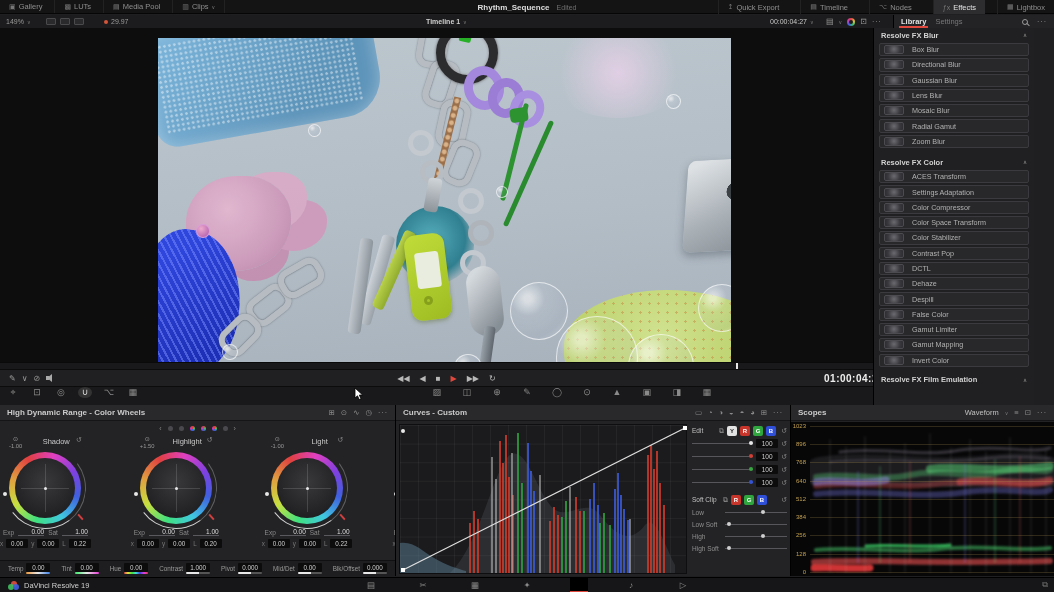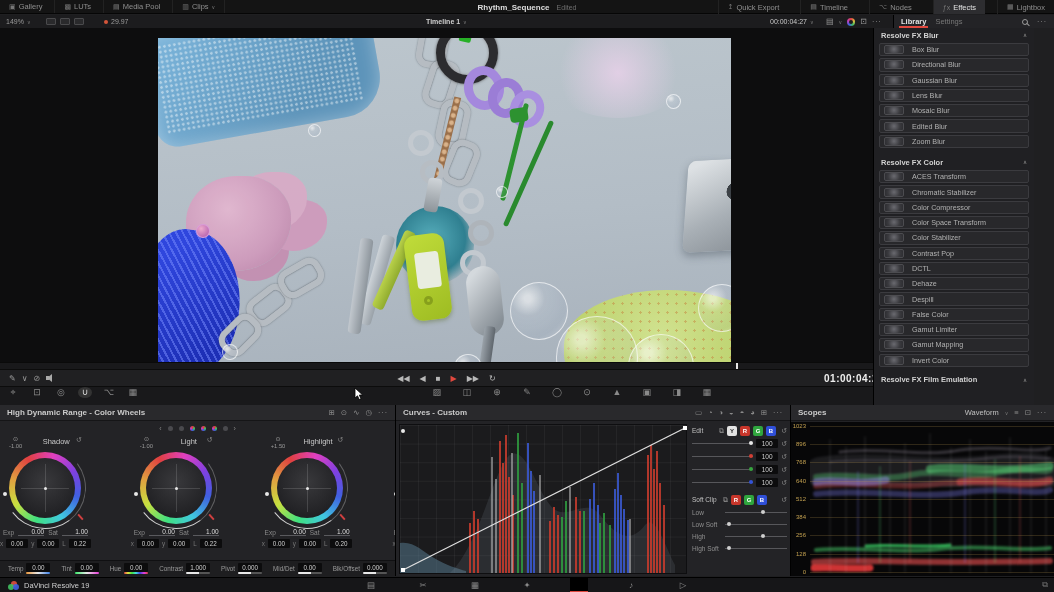--- a/index.html
+++ b/index.html
@@ -461,21 +461,21 @@
           <span class="fx-label">Lens Blur</span>
         </div>
 
         <div class="fx-item">
           <span class="fx-thumb"></span>
           <span class="fx-label">Mosaic Blur</span>
         </div>
 
         <div class="fx-item">
           <span class="fx-thumb"></span>
-          <span class="fx-label">Edited Blur</span>
+          <span class="fx-label">Radial Gamut</span>
         </div>
 
         <div class="fx-item">
           <span class="fx-thumb"></span>
           <span class="fx-label">Zoom Blur</span>
         </div>
 
     </div>
     <div class="fx-sec-head" style="margin-top:3px;">
       <span>Resolve FX Color</span>
@@ -483,21 +483,21 @@
     </div>
     <div class="fx-list">
 
         <div class="fx-item">
           <span class="fx-thumb"></span>
           <span class="fx-label">ACES Transform</span>
         </div>
 
         <div class="fx-item">
           <span class="fx-thumb"></span>
-          <span class="fx-label">Chromatic Stabilizer</span>
+          <span class="fx-label">Settings Adaptation</span>
         </div>
 
         <div class="fx-item">
           <span class="fx-thumb"></span>
           <span class="fx-label">Color Compressor</span>
         </div>
 
         <div class="fx-item">
           <span class="fx-thumb"></span>
           <span class="fx-label">Color Space Transform</span>
@@ -624,24 +624,24 @@
             <span class="nbox">0.00</span>
             <span>L</span>
             <span class="nbox">0.22</span>
           </div>
         </div>
 
         <div class="wheel-col">
           <div class="wheel-head">
             <span class="range-wrap">
               <span class="range-ic">⊙</span>
-              <span class="range-val">-1.00</span>
+              <span class="range-val">+1.50</span>
             </span>
             <span class="range-wrap" style="width: 8px; visibility: hidden;"></span>
-            <span class="wheel-name">Light</span>
+            <span class="wheel-name">Highlight</span>
             <span class="reset-ic">↺</span>
           </div>
           <div class="wheel-box">
             <div class="warc"></div>
             <div class="wtick"></div>
             <div class="whandle"></div>
             <div class="hue-ring"></div>
             <div class="hue-inner">
               <div class="ch-h"></div>
               <div class="ch-v"></div>
@@ -653,32 +653,32 @@
             <span class="es-val">0.00</span>
             <span>Sat</span>
             <span class="es-val">1.00</span>
           </div>
           <div class="xyl-row">
             <span>x</span>
             <span class="nbox">0.00</span>
             <span>y</span>
             <span class="nbox">0.00</span>
             <span>L</span>
-            <span class="nbox">0.22</span>
+            <span class="nbox">0.20</span>
           </div>
         </div>
 
         <div class="wheel-col">
           <div class="wheel-head">
             <span class="range-wrap">
               <span class="range-ic">⊙</span>
-              <span class="range-val">+1.50</span>
+              <span class="range-val">-1.00</span>
             </span>
             <span class="range-wrap" style="width: 8px; visibility: hidden;"></span>
-            <span class="wheel-name">Highlight</span>
+            <span class="wheel-name">Light</span>
             <span class="reset-ic">↺</span>
           </div>
           <div class="wheel-box">
             <div class="warc"></div>
             <div class="wtick"></div>
             <div class="whandle"></div>
             <div class="hue-ring"></div>
             <div class="hue-inner">
               <div class="ch-h"></div>
               <div class="ch-v"></div>
@@ -690,21 +690,21 @@
             <span class="es-val">0.00</span>
             <span>Sat</span>
             <span class="es-val">1.00</span>
           </div>
           <div class="xyl-row">
             <span>x</span>
             <span class="nbox">0.00</span>
             <span>y</span>
             <span class="nbox">0.00</span>
             <span>L</span>
-            <span class="nbox">0.20</span>
+            <span class="nbox">0.22</span>
           </div>
         </div>
 
         <div class="wheel-col">
           <div class="wheel-head">
             <span class="range-wrap" style="visibility: hidden;">
               <span class="range-ic">⊙</span>
               <span class="range-val"></span>
             </span>
             <span class="range-wrap" style="width: 8px; visibility: hidden;"></span>

